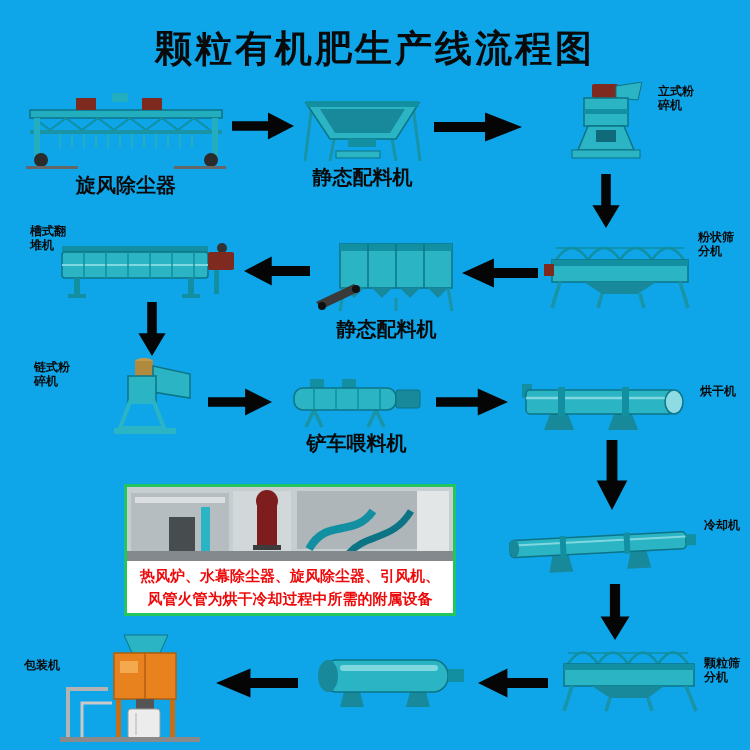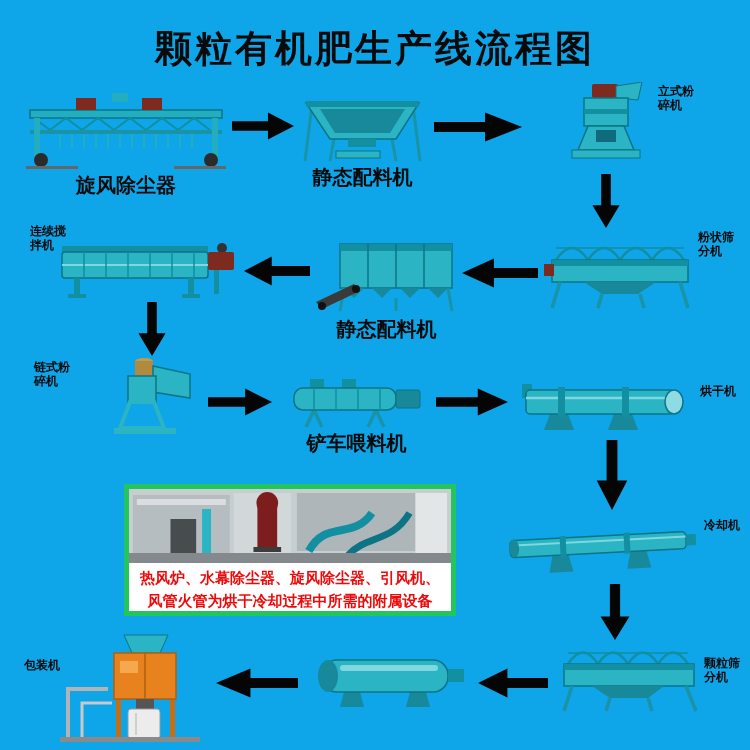--- a/index.html
+++ b/index.html
@@ -14,21 +14,21 @@
   .machine svg { width:100%; height:100%; display:block; }
 
   .hlabel { position:absolute; font-size:20px; font-weight:bold; text-align:center; color:#0a0a0a; }
   .vlabel { position:absolute; width:44px; font-size:12px; font-weight:bold; color:#0a0a0a;
             line-height:1.2; word-break:break-all; }
 
   .arrow { position:absolute; }
   .arrow svg { width:100%; height:100%; display:block; }
 
   .aux { position:absolute; left:124px; top:484px; width:332px; height:132px;
-         border:5px solid #22c55e; background:#ffffff; }
+         border:3px solid #22c55e; background:#ffffff; }
   .aux-photo { width:100%; height:74px; display:block; }
   .aux-caption { text-align:center; color:#ee0a0a; font-weight:bold; font-size:15px;
                  line-height:1.55; padding-top:3px; }
 </style>
 </head>
 <body>
 
 <svg width="0" height="0" style="position:absolute" aria-hidden="true">
   <defs>
     <polygon id="arr-r" points="0,14 58,14 58,3 100,20 58,37 58,26 0,26" fill="#050505"></polygon>
@@ -191,21 +191,21 @@
       </g>
       <circle cx="166" cy="20" r="5" fill="#333"></circle>
       <rect x="152" y="24" width="26" height="18" rx="2" fill="#7e2a1e"></rect>
       <rect x="18" y="50" width="6" height="16" fill="#128fa1"></rect>
       <rect x="132" y="50" width="6" height="16" fill="#128fa1"></rect>
       <rect x="12" y="66" width="18" height="4" fill="#128fa1"></rect>
       <rect x="126" y="66" width="18" height="4" fill="#128fa1"></rect>
       <rect x="158" y="42" width="5" height="24" fill="#128fa1"></rect>
     </svg>
   </div>
-  <div class="vlabel" style="left:30px;top:224px">连续搅拌机</div>
+  <div class="vlabel" style="left:30px;top:224px">槽式翻堆机</div>
 
   <div class="arrow" style="left:136px;top:302px;width:32px;height:54px">
     <svg viewBox="0 0 40 100" preserveAspectRatio="none">
         <use href="#arr-d"></use>
       </svg>
   </div>
 
   <div class="machine" style="left:102px;top:356px;width:100px;height:80px">
     <svg viewBox="0 0 100 80">
       <ellipse cx="42" cy="5" rx="9" ry="3" fill="#c59a4a"></ellipse>

